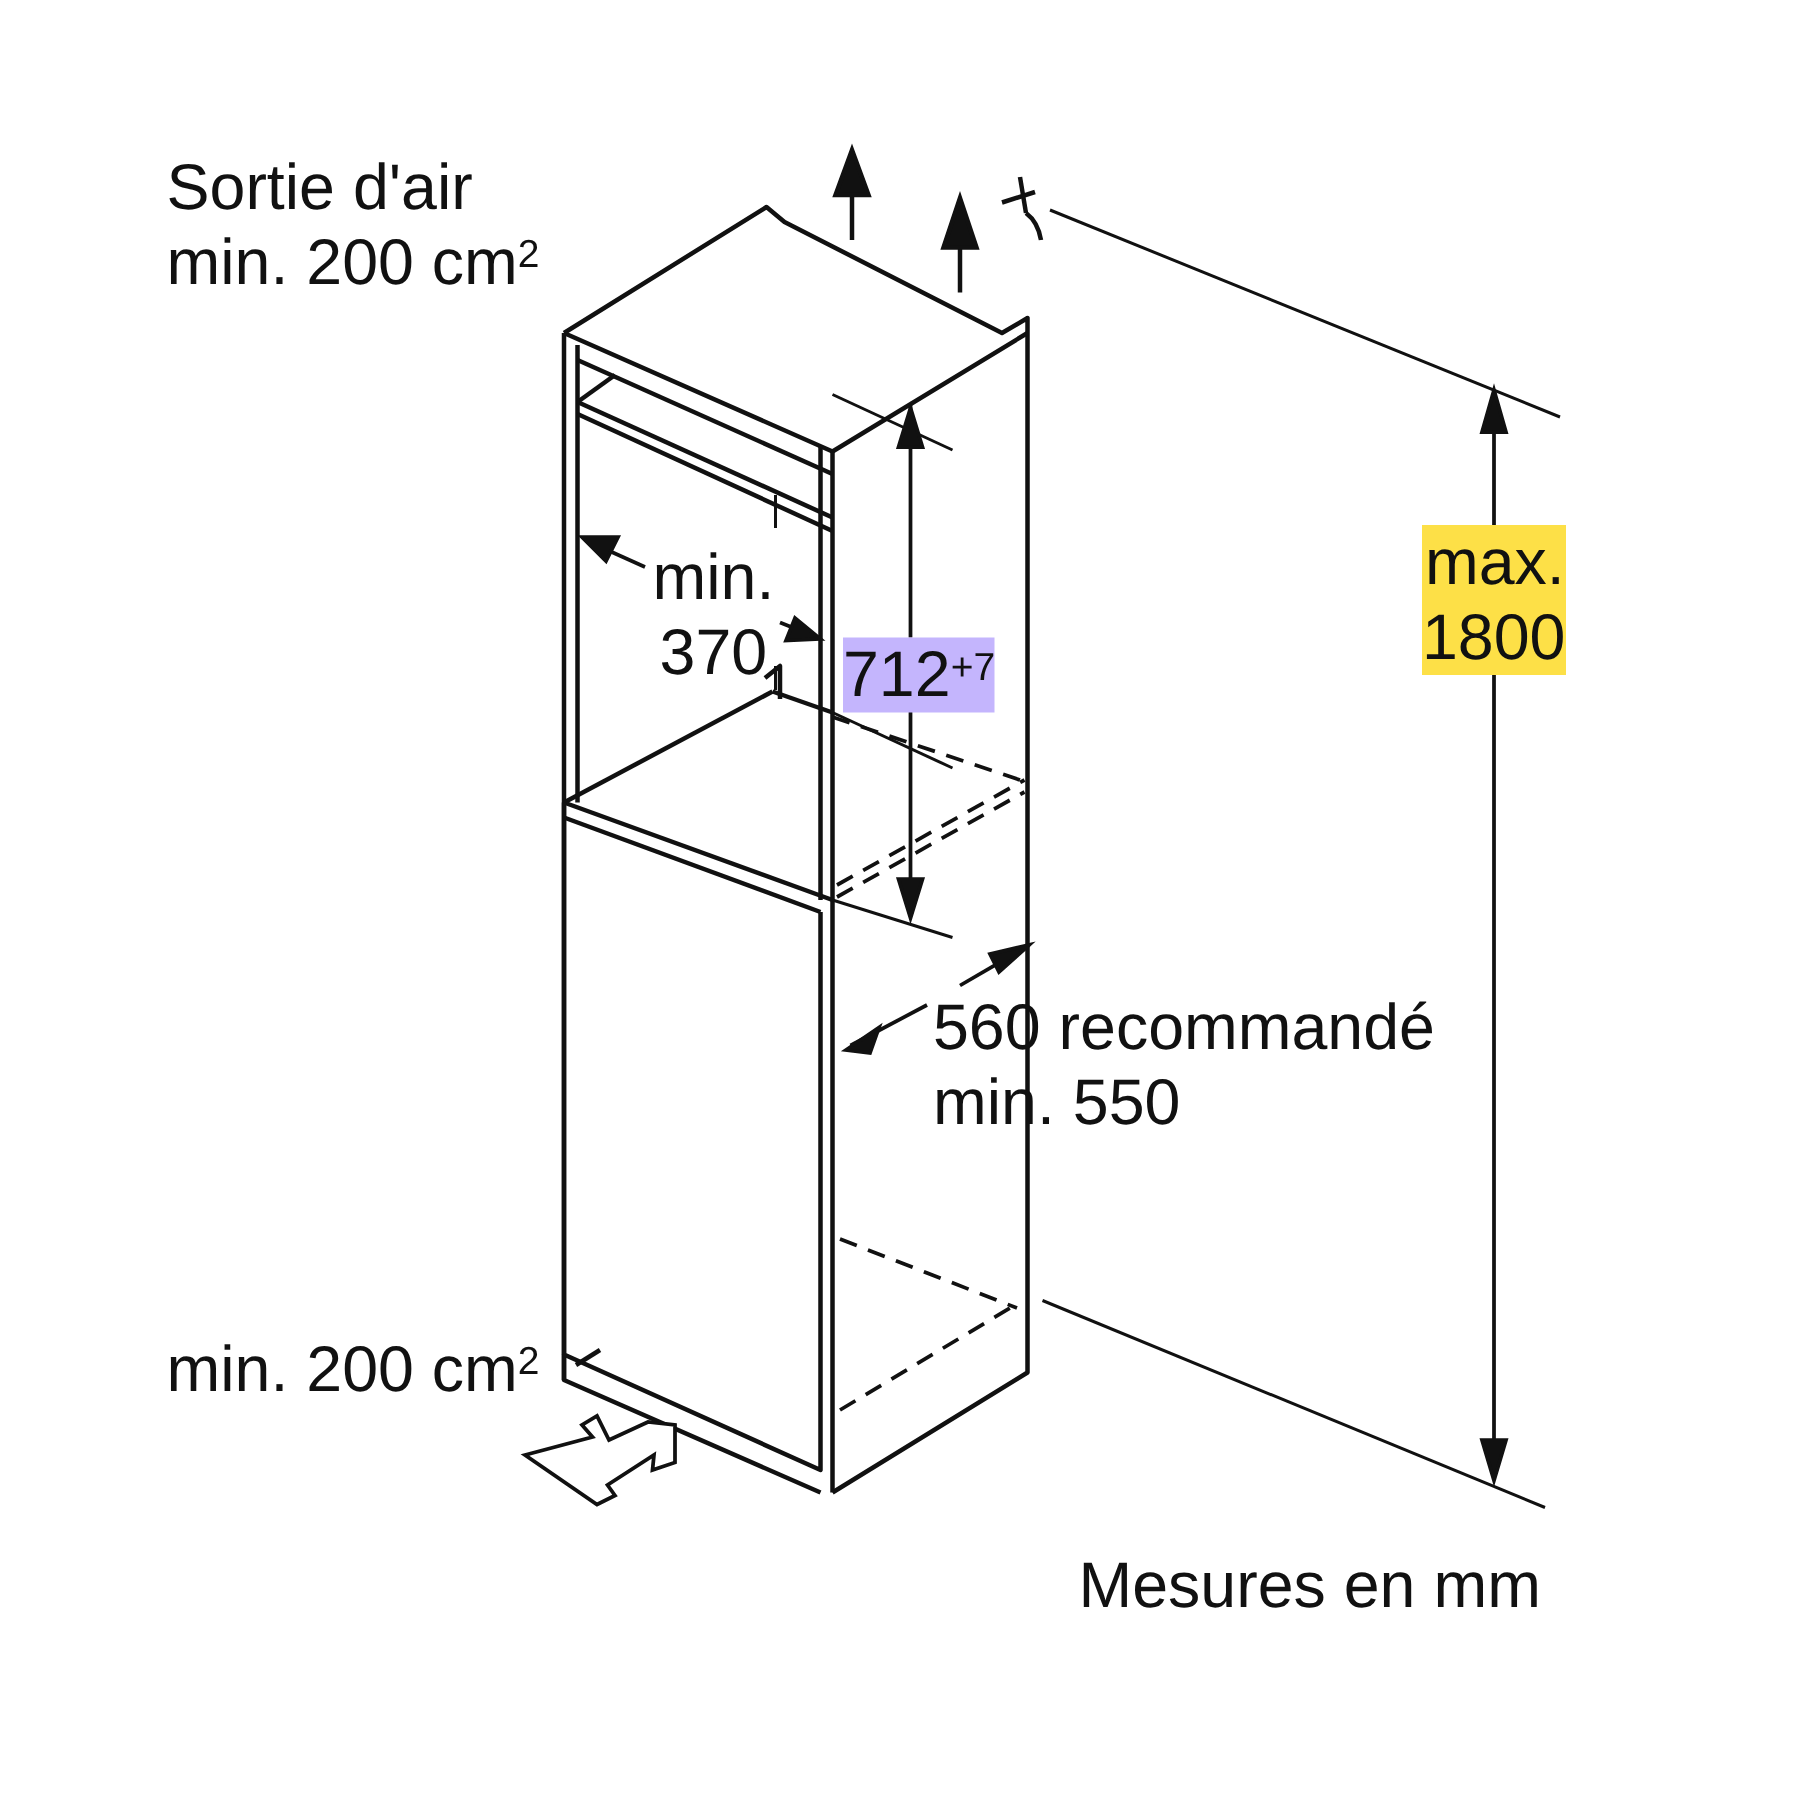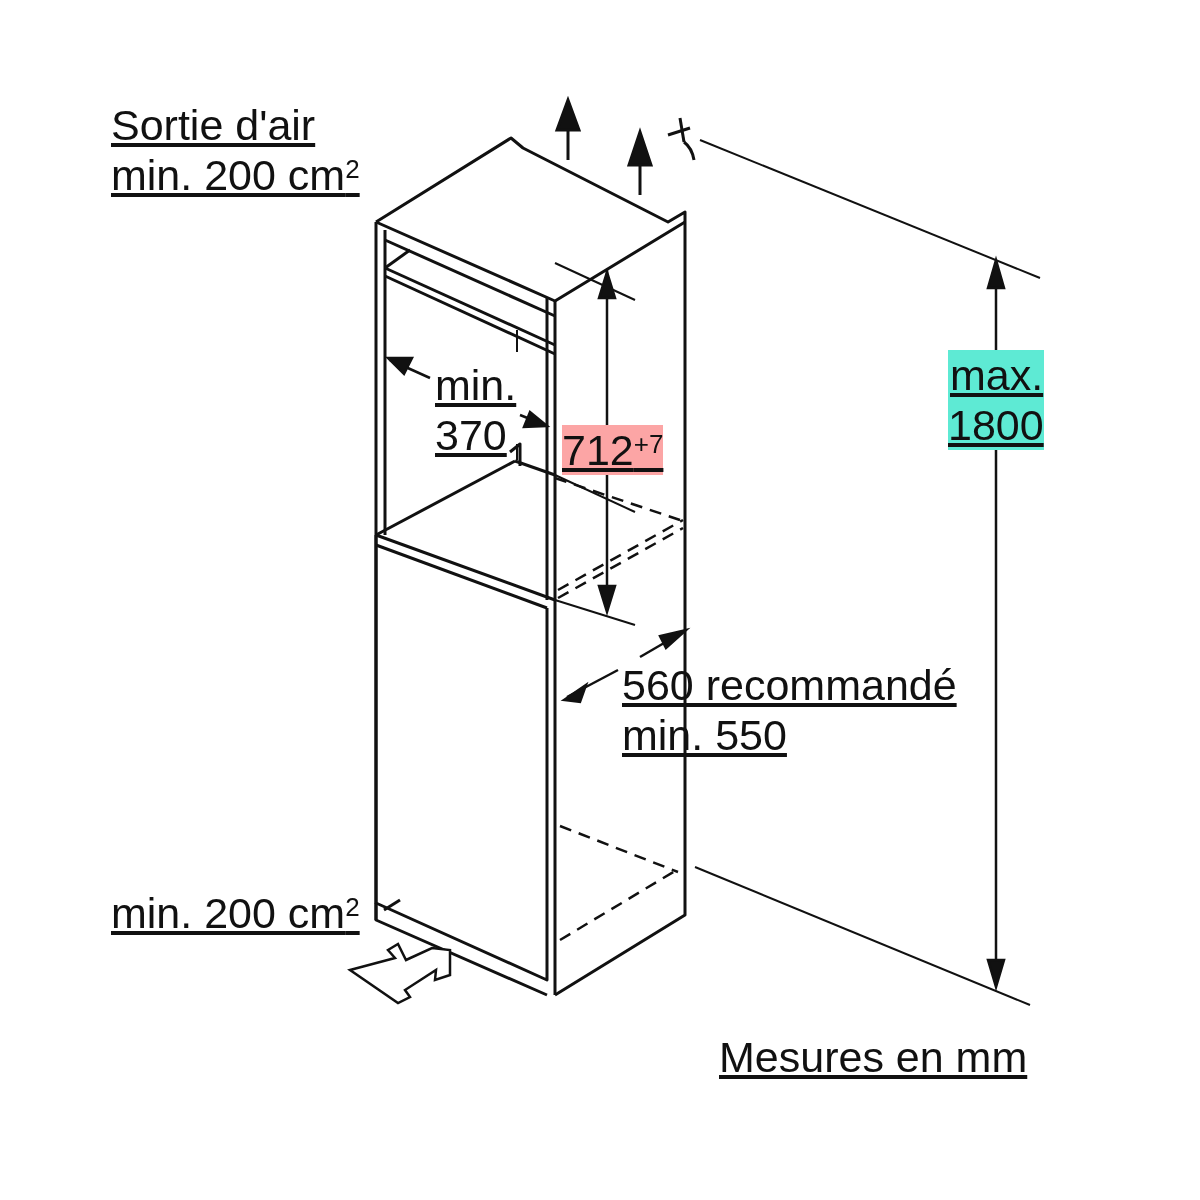--- a/index.html
+++ b/index.html
@@ -1,18 +1,18 @@
 <!DOCTYPE html>
 <html><head>
 <meta charset="utf-8">
 <style>
   html,body{margin:0;padding:0;background:#ffffff;}
   body{width:1200px;height:1200px;position:relative;overflow:hidden;font-family:"Liberation Sans",sans-serif;color:#111;}
   svg{position:absolute;left:0;top:0;}
-  .lbl{position:absolute;font-family:"Liberation Sans",sans-serif;font-size:43px;line-height:50px;color:#111;white-space:nowrap;text-decoration:underline;}
+  .lbl{position:absolute;font-family:"Liberation Sans",sans-serif;font-size:43px;line-height:50px;color:#111;white-space:nowrap;}
   .lbl sup{font-size:26px;vertical-align:top;position:relative;top:-6px;}
 </style>
 </head>
 <body>
 
 <svg width="1200" height="1200" viewBox="0 0 1200 1200">
   <g fill="none" stroke="#111" stroke-width="3" stroke-linejoin="round">
 
     <path d="M376 222 L511 138 L523 148 L668 222 L685 212 L685 915 L555 995"></path>
     <path d="M376 222 L555 301 L685 222"></path>
@@ -94,30 +94,30 @@
   </g>
 
   <path d="M350 970 L395 958 L388 950 L398 944 L406 960 L432 948 L450 950 L450 975 L435 980 L436 970 L405 990 L410 997 L398 1003 Z" fill="#fff" stroke="#111" stroke-width="2.5"></path>
 </svg>
 
 <div class="lbl" style="left:111px;top:100px;">
   <div>Sortie d'air</div>
   <div><span>min. 200 cm</span><sup>2</sup></div>
 </div>
 
-<div class="lbl" style="left:435px;top:360px;">
+<div class="lbl" style="left:435px;top:360px;text-align:center;">
   <div>min.</div>
   <div>370</div>
 </div>
 
-<div class="lbl" style="left:562px;top:425px;background:#fca5a5;">
+<div class="lbl" style="left:562px;top:425px;background:#c4b5fd;">
   <span>712</span><sup>+7</sup>
 </div>
 
-<div class="lbl" style="left:948px;top:350px;background:#5eead4;">
+<div class="lbl" style="left:948px;top:350px;background:#fde047;">
   <div style="padding-left:2px;">max.</div>
   <div>1800</div>
 </div>
 
 <div class="lbl" style="left:622px;top:660px;">
   <div>560 recommandé</div>
   <div>min. 550</div>
 </div>
 
 <div class="lbl" style="left:111px;top:888px;">

